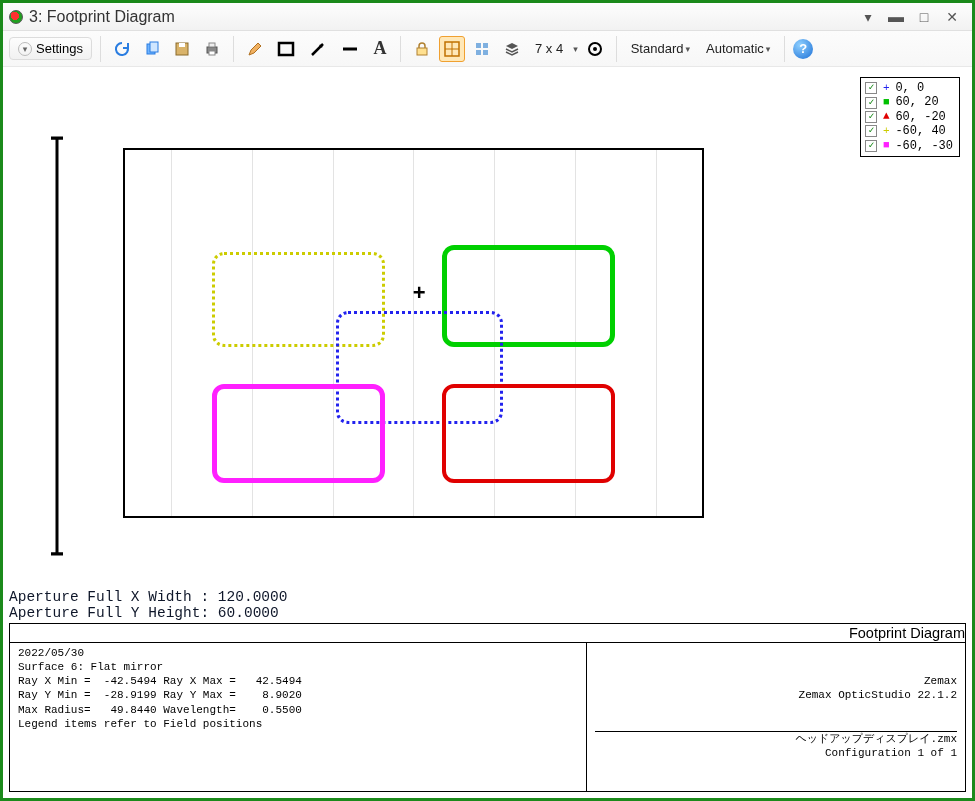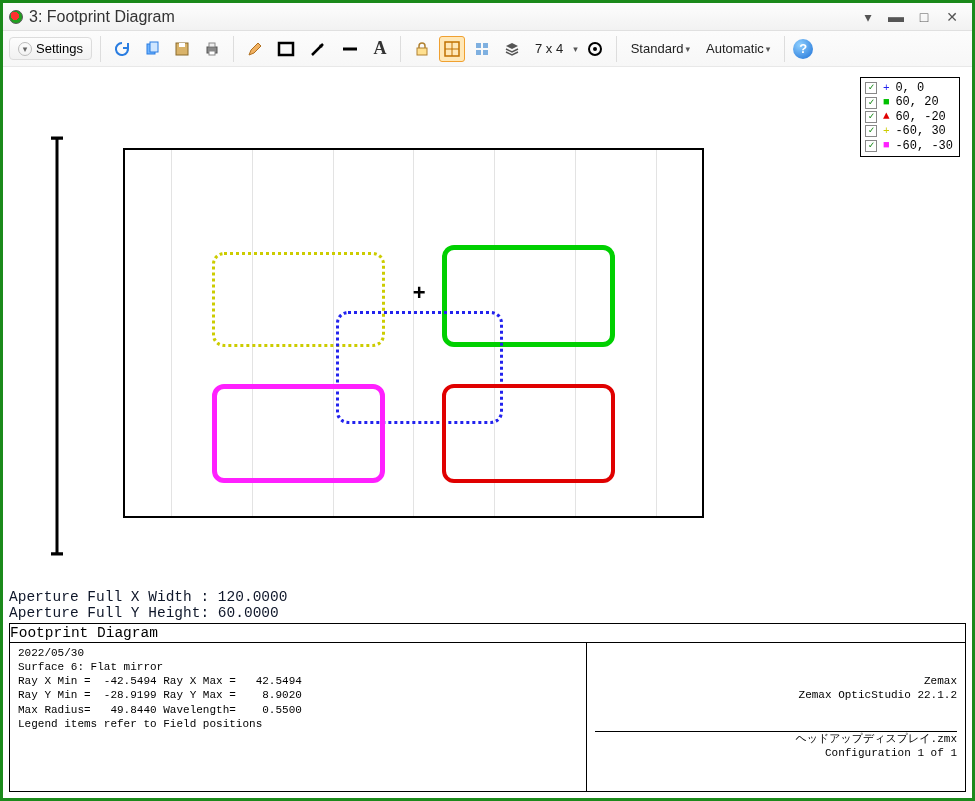--- a/index.html
+++ b/index.html
@@ -81,21 +81,21 @@
 .shape.magenta{ border:5px solid #ff20ff; }
 .shape.red    { border:4px solid #e00000; }
 .center-cross { position:absolute; font-size:22px; color:#000; font-weight:bold; transform:translate(-50%,-50%); }
 .info-block {
   font-family:"Consolas","Courier New",monospace; font-size:14.5px;
   padding: 2px 6px 0 6px; color:#0f172a;
 }
 .footer-grid {
   border:1px solid #000; margin:2px 6px 6px 6px;
 }
-.footer-title { text-align:left; border-bottom:1px solid #000; font-family:Liberation Mono, monospace; font-size:14.5px; padding:1px 0;}
+.footer-title { text-align:right; border-bottom:1px solid #000; font-family:Liberation Sans, sans-serif; font-size:14.5px; padding:1px 0;}
 .footer-cols { display:flex; }
 .footer-col { padding:3px 8px; font-family:"Consolas","Courier New",monospace; font-size:11px; white-space:pre; line-height:1.28;}
 .footer-col.left { flex:1.55; border-right:1px solid #000;}
 .footer-col.right { flex:1; text-align:right;}
 .footer-col.right .split { border-top:1px solid #000; padding-top:0;}
 </style>
 </head>
 <body>
 
 <div class="app-window">
@@ -228,21 +228,21 @@
           <span>60, 20</span>
         </div>
       <div class="legend-row">
           <span class="chk">✓</span>
           <span class="lmark" style="color:#e00000">▲</span>
           <span>60, -20</span>
         </div>
       <div class="legend-row">
           <span class="chk">✓</span>
           <span class="lmark" style="color:#cccc00">+</span>
-          <span>-60, 30</span>
+          <span>-60, 40</span>
         </div>
       <div class="legend-row">
           <span class="chk">✓</span>
           <span class="lmark" style="color:#ff20ff">■</span>
           <span>-60, -30</span>
         </div>
     </div>
 
     <div class="plot-wrap">
       <div class="yaxis-label">Scale: 62.0000 Millimeters</div>

